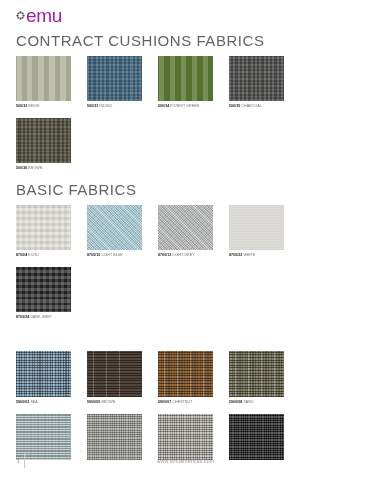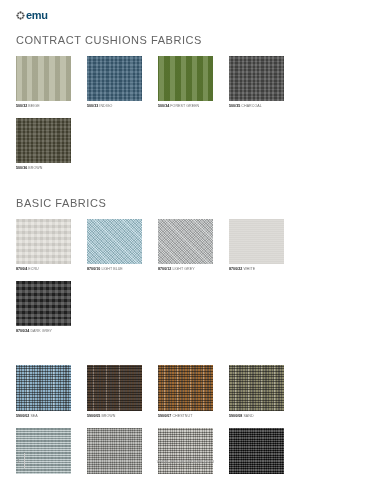--- a/index.html
+++ b/index.html
@@ -35,31 +35,31 @@
     gap: 1px;
   }
   .logo-mark {
     width: 9px;
     height: 9px;
     position: relative;
     flex: 0 0 auto;
   }
   .logo-mark svg { display: block; }
   .logo-text {
-    font-size: 11px;
-    font-weight: bold;
+    font-size: 19px;
+    font-weight: normal;
     letter-spacing: -0.3px;
-    color: #0c4a6e;
+    color: #a21caf;
     line-height: 1;
   }
 
   
   .section { margin-top: 0; }
   .section-title {
-    font-size: 11px;
+    font-size: 15px;
     font-weight: normal;
     letter-spacing: 0.55px;
     color: #636363;
     text-transform: uppercase;
     margin: 0;
     padding: 0;
     line-height: 13px;
     white-space: nowrap;
   }
 
@@ -278,21 +278,21 @@
         <div class="swatch tex-cross" style="background:#4c4a38"></div>
         <div class="swatch-label">
           <span class="swatch-code">500/36</span>
           <span class="swatch-name">BROWN</span>
         </div>
       </div>
 
     </div>
   </div>
 
-  <div class="section" style="margin-top:26px;">
+  <div class="section" style="margin-top:12px;">
     <h2 class="section-title">BASIC FABRICS</h2>
     <div class="swatch-grid">
 
       <div class="swatch-cell">
         <div class="swatch tex-linen" style="background:#dedbd5"></div>
         <div class="swatch-label">
           <span class="swatch-code">8700/4</span>
           <span class="swatch-name">ECRU</span>
         </div>
       </div>

